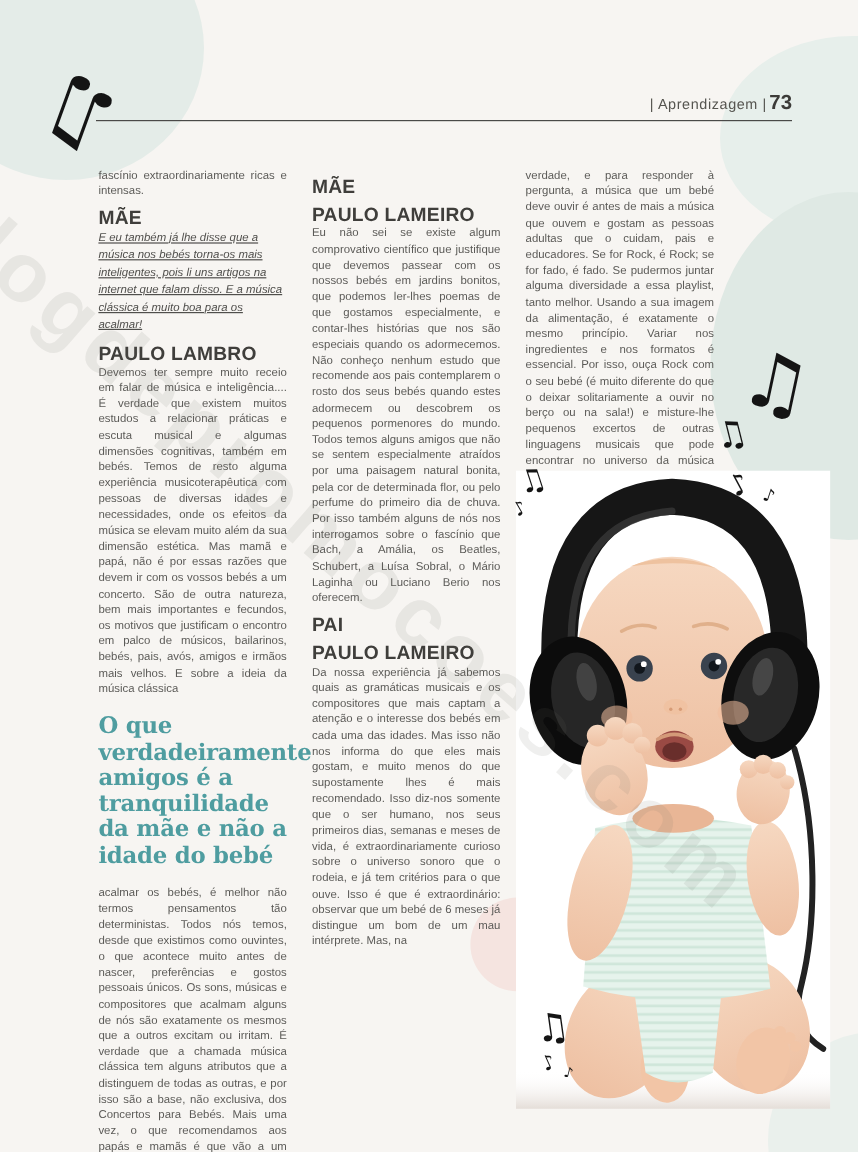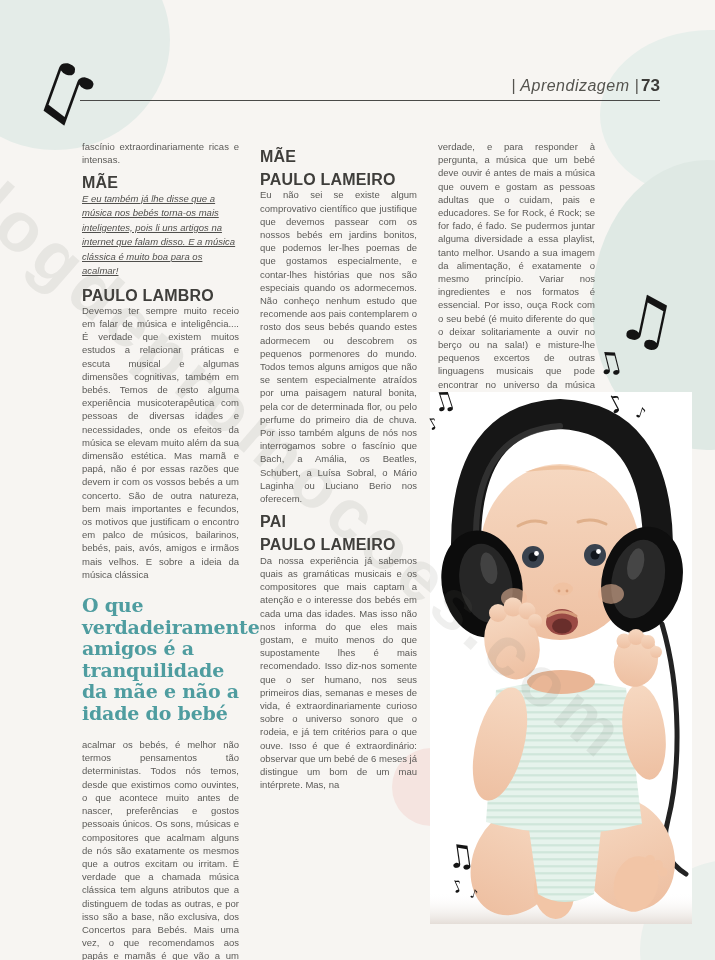--- a/index.html
+++ b/index.html
@@ -1,21 +1,21 @@
 <!DOCTYPE html>
 <html lang="pt"><head>
 <meta charset="utf-8">
 <style>
   html,body{margin:0;padding:0;}
   body{width:715px;height:960px;position:relative;overflow:hidden;
        background:#f7f5f2;font-family:"Liberation Sans",sans-serif;}
   .blob{position:absolute;border-radius:50%;pointer-events:none;}
   .page-rule{position:absolute;left:80px;top:100px;width:580px;height:1px;background:#4a4a48;}
   .header{position:absolute;top:76px;left:0;width:660px;text-align:right;color:#55544f;}
-  .header .section{font-size:16px;letter-spacing:.5px;font-style:italic;}
+  .header .section{font-size:12px;letter-spacing:.5px;}
   .header .pagenum{font-size:17px;font-weight:bold;color:#3c3b38;margin-left:2px;}
   .watermark{position:absolute;left:-30px;top:130px;transform:rotate(41deg);transform-origin:left top;
        font-size:70px;font-weight:bold;color:rgba(110,108,104,0.11);white-space:nowrap;
        letter-spacing:6px;z-index:5;pointer-events:none;font-family:"Liberation Sans",sans-serif;}
   .col{position:absolute;top:140px;width:157px;color:#5b5a57;font-size:9.5px;line-height:13.2px;}
   #col1{left:82px;} #col2{left:260px;} #col3{left:438px;}
   .para{text-align:justify;margin:0 0 10px 0;}
   .speaker{font-weight:bold;color:#3f3e3b;font-size:16px;margin:10px 0 2px 0;letter-spacing:.2px;}
   .question{font-style:italic;margin:0 0 10px 0;line-height:14.5px;color:#504f4c;text-decoration:underline;}
   .pullquote{font-family:"DejaVu Serif",serif;font-weight:bold;color:#4f9da0;

